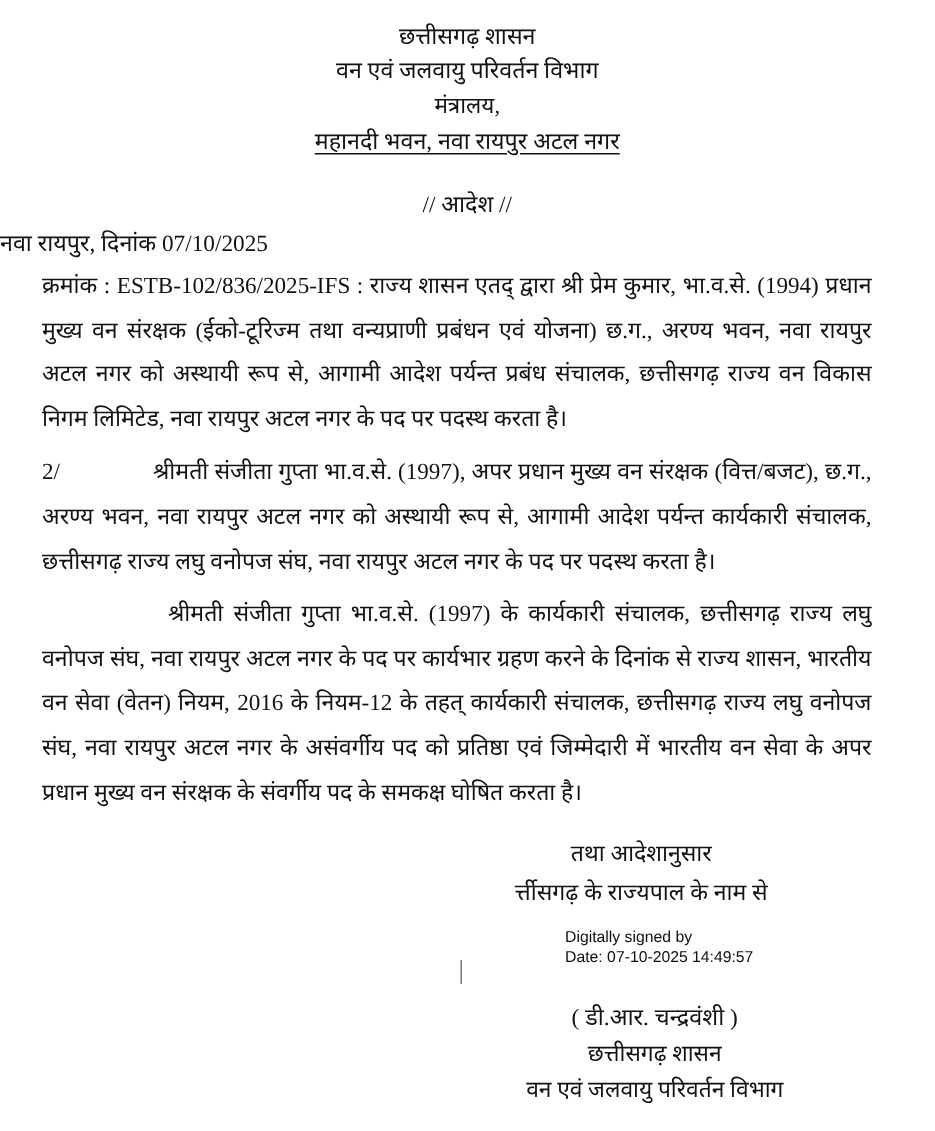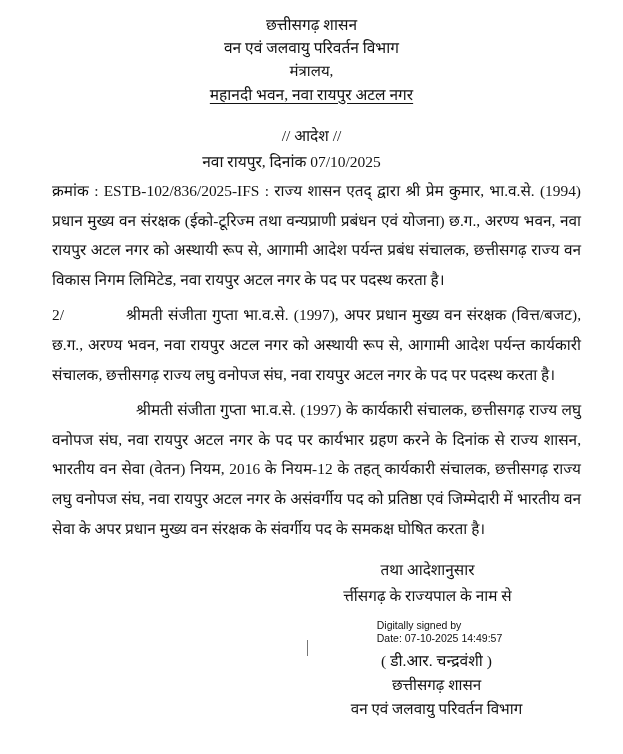--- a/index.html
+++ b/index.html
@@ -41,28 +41,28 @@
     display: inline-block;
     font-family: Liberation Serif, serif;
   }
   .order-title {
     text-align: center;
     margin-top: 18px;
     margin-bottom: 4px;
     font-size: 15.5px;
   }
   .place-date {
-    text-align: center;
+    text-align: left;
     padding-right: 40px;
     font-size: 15.5px;
     margin-top: 2px;
     margin-bottom: 4px;
   }
   .body-wrap {
-    padding: 0 42px 0 52px;
+    padding: 0 42px 0 28px;
     font-size: 15.4px;
     line-height: 1.92;
     text-align: justify;
   }
   .para {
     margin: 0 0 2px 0;
     text-align: justify;
   }
   .para.p2 { margin-top: 6px; }
   .para.p3 { margin-top: 6px; }
@@ -94,21 +94,21 @@
     font-size: 10.5px;
     line-height: 1.22;
     text-align: left;
     display: inline-block;
     margin-left: 6px;
     margin-bottom: 4px;
     color: #0e0e0e;
   }
   .sign-name {
     font-size: 15.6px;
-    margin-top: 0;
+    margin-top: 18px;
   }
   .sign-role, .sign-org, .sign-dept {
     font-size: 15.2px;
   }
   .caret {
     position: absolute;
     left: 307px;
     top: 626px;
     width: 1px;
     height: 16px;

